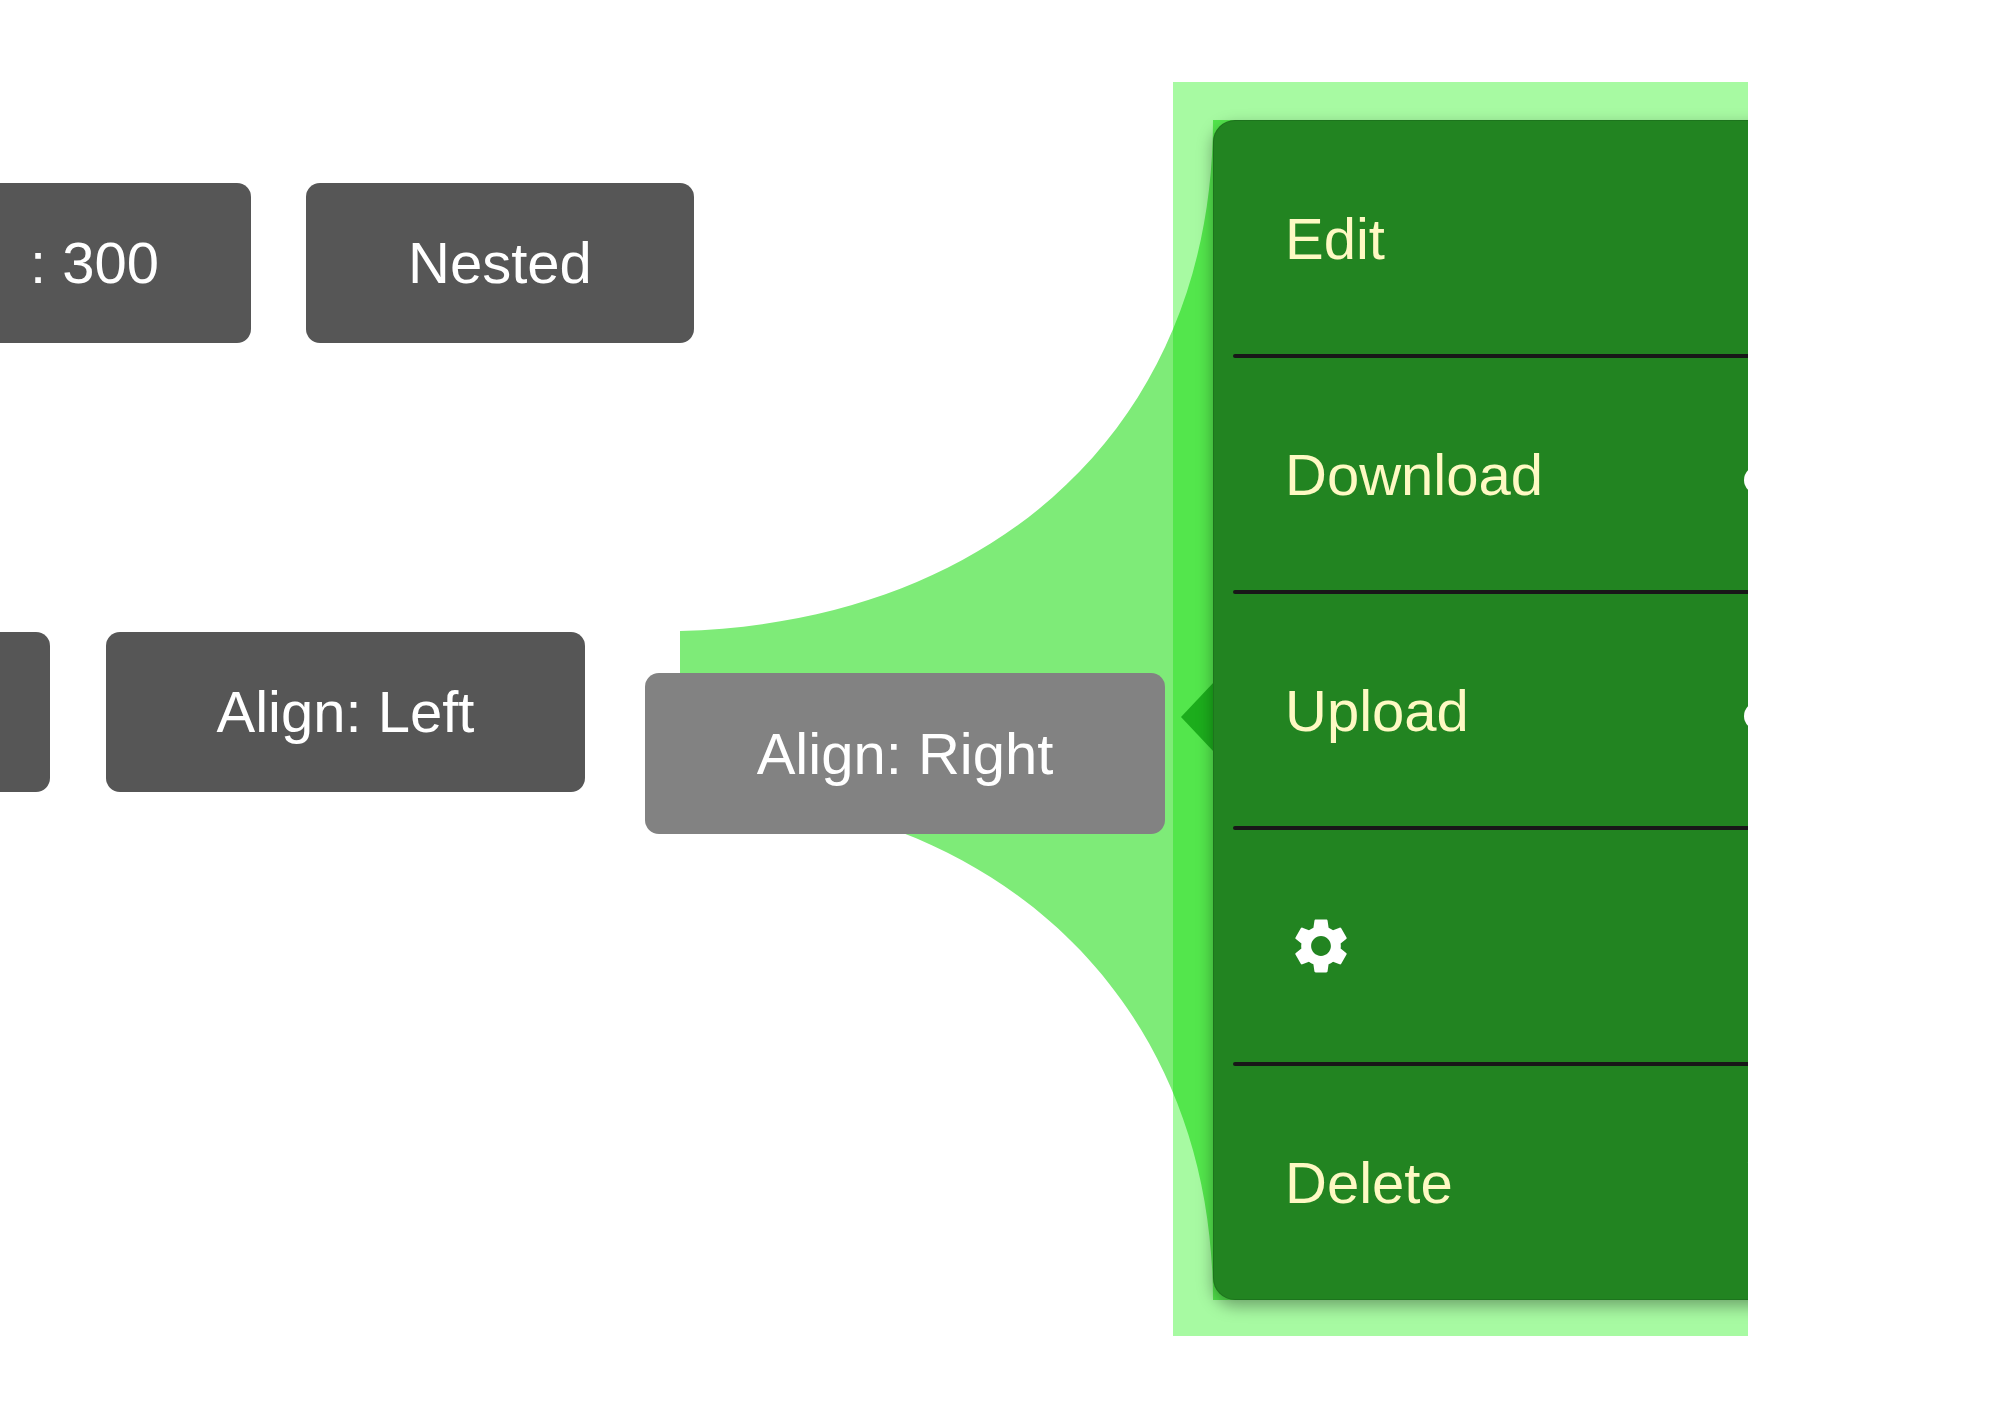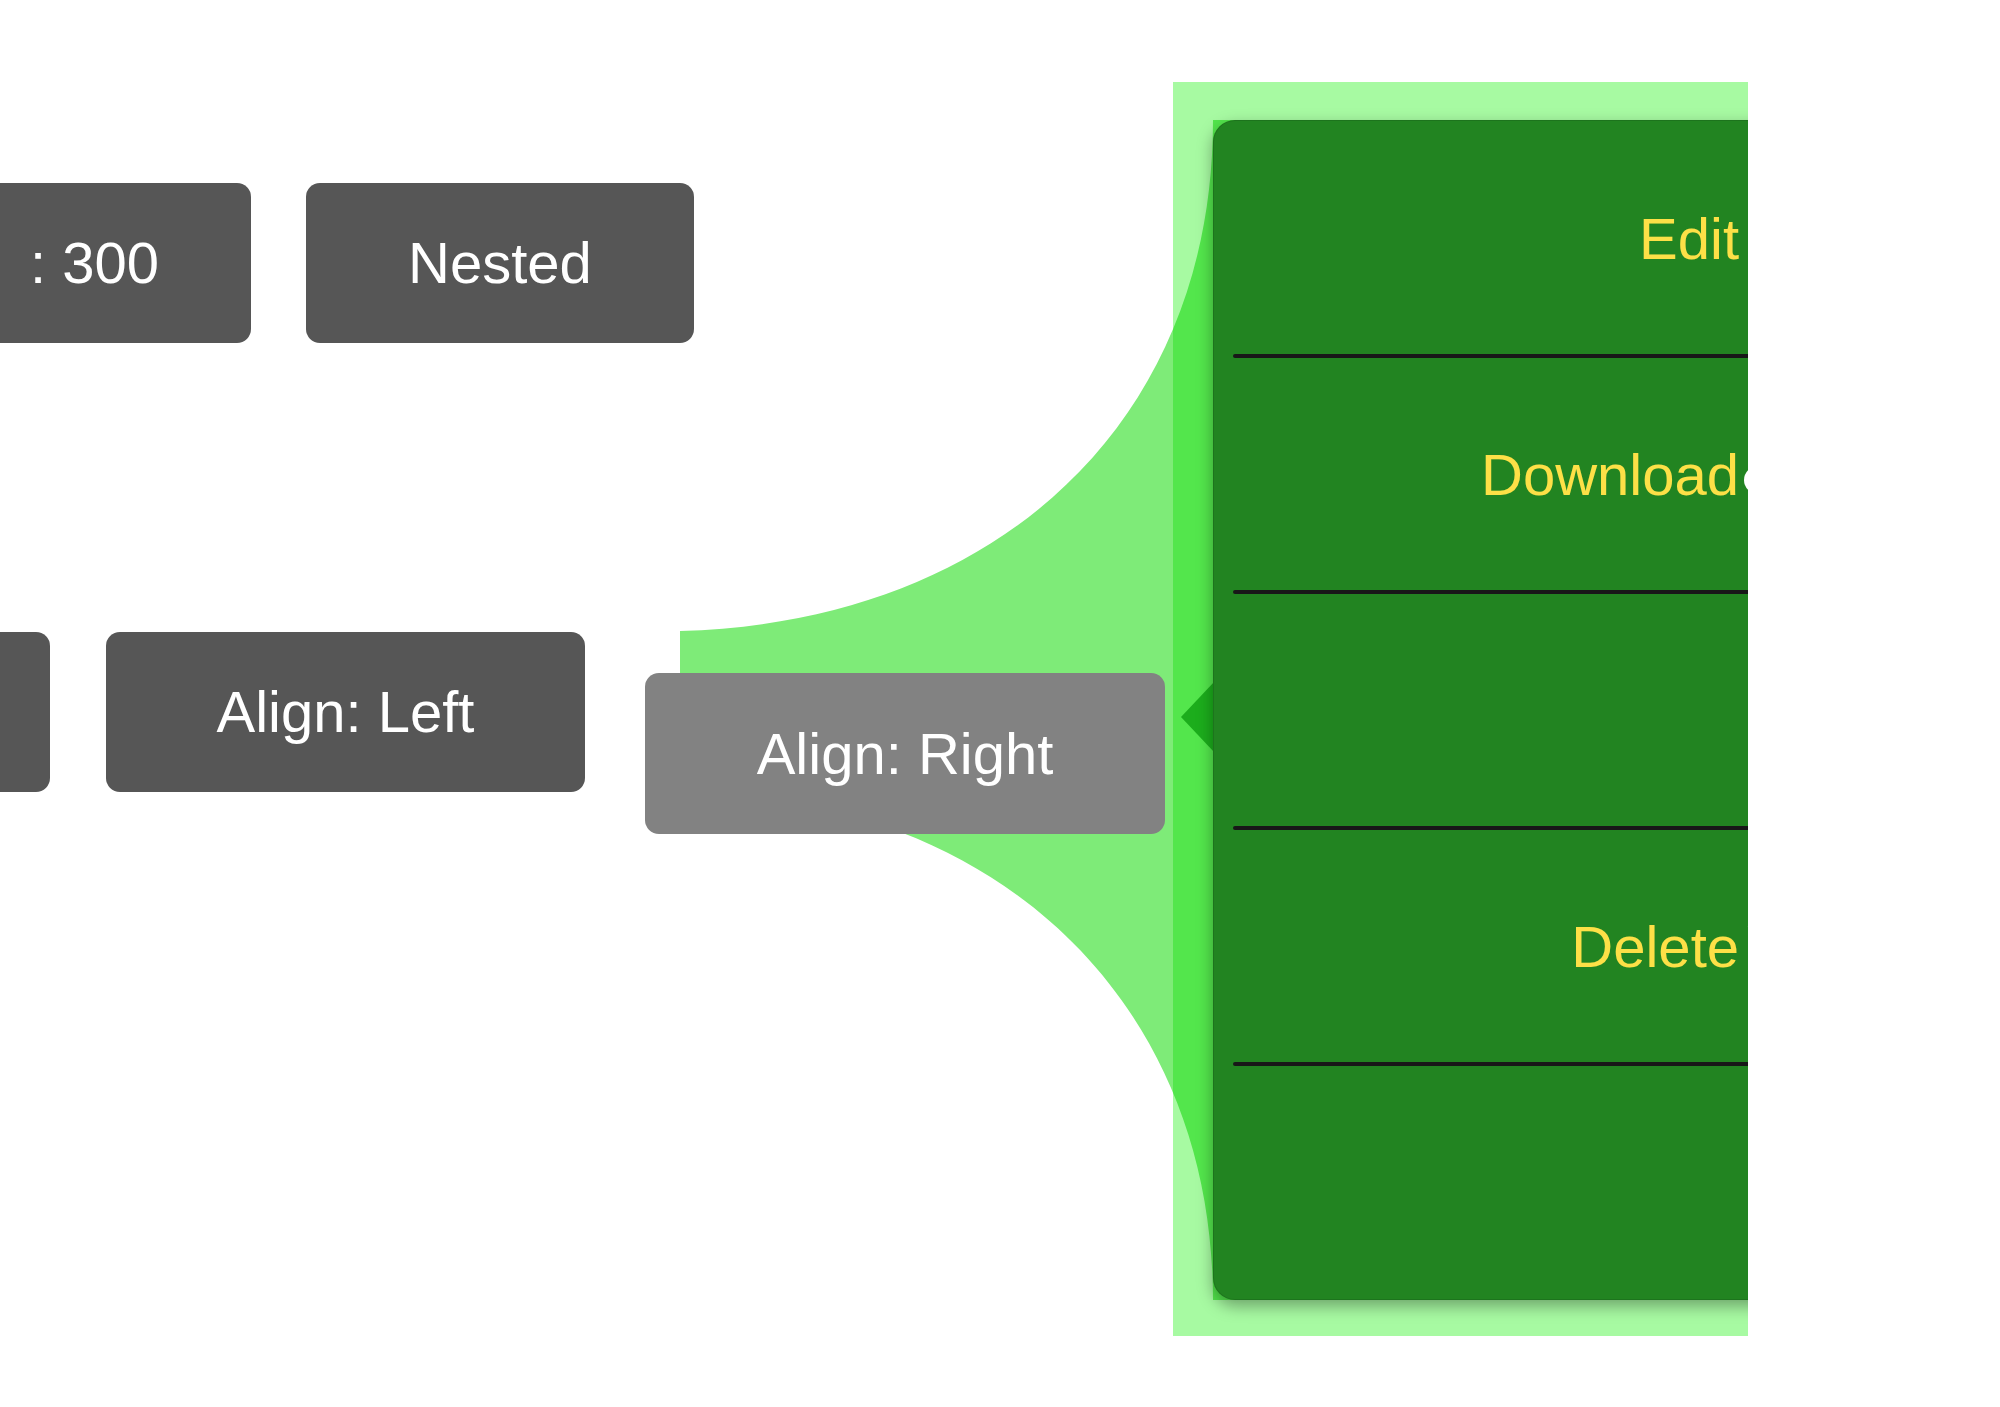--- a/index.html
+++ b/index.html
@@ -15,22 +15,22 @@
     border-radius:14px;white-space:nowrap;user-select:none;
   }
   .btn.hovered{background:#828282;}
   .menu-panel{
     position:absolute;left:1213px;top:120px;width:652px;height:1180px;
     background:#228421;border-radius:22px;
     box-shadow:0 6px 16px rgba(0,0,0,0.35), inset 0 0 0 1px rgba(0,0,0,0.12);
     display:flex;flex-direction:column;
   }
   .menu-item{
-    height:236px;display:flex;align-items:center;justify-content:flex-end;
-    padding:0 54px 0 72px;color:#fde047;font-size:58px;cursor:pointer;
+    height:236px;display:flex;align-items:center;justify-content:space-between;
+    padding:0 54px 0 72px;color:#fef9c3;font-size:58px;cursor:pointer;
   }
   .menu-item .icon{width:72px;height:72px;display:flex;align-items:center;justify-content:center;flex:0 0 auto;}
   .divider{position:absolute;left:20px;right:18px;height:4px;background:#181818;border-radius:2px;}
   .d1{top:234px;} .d2{top:470px;} .d3{top:706px;} .d4{top:942px;}
 </style>
 </head>
 <body>
 
 <div class="stage">
 
@@ -79,20 +79,33 @@
           <circle cx="36" cy="21" r="17" fill="#ffffff"></circle>
           <circle cx="55" cy="34" r="12" fill="#ffffff"></circle>
           <rect x="17" y="28" width="40" height="18" rx="8" fill="#ffffff"></rect>
           <path d="M36 42 L26 30 L32 30 L32 16 L40 16 L40 30 L46 30 Z" fill="#228421" stroke="#228421" stroke-width="7" stroke-linejoin="round"></path>
           <path d="M36 41 L27.5 31 L32.8 31 L32.8 17 L39.2 17 L39.2 31 L44.5 31 Z" fill="#ffffff"></path>
         </svg>
       </span>
     </div>
     <div class="divider d2"></div>
 
+    <div class="menu-item">
+      <span>Upload</span>
+      <span class="icon">
+        <svg width="76" height="56" viewBox="0 0 72 52">
+          <circle cx="19" cy="32" r="14" fill="#ffffff"></circle>
+          <circle cx="36" cy="21" r="17" fill="#ffffff"></circle>
+          <circle cx="55" cy="34" r="12" fill="#ffffff"></circle>
+          <rect x="17" y="28" width="40" height="18" rx="8" fill="#ffffff"></rect>
+          <path d="M36 16 L46 28 L40 28 L40 42 L32 42 L32 28 L26 28 Z" fill="#228421" stroke="#228421" stroke-width="7" stroke-linejoin="round"></path>
+          <path d="M36 17 L44.5 27 L39.2 27 L39.2 41 L32.8 41 L32.8 27 L27.5 27 Z" fill="#ffffff"></path>
+        </svg>
+      </span>
+    </div>
     <div class="divider d3"></div>
 
     <div class="menu-item">
       <span class="icon">
         <svg width="66" height="66" viewBox="0 0 24 24">
           <path fill="#ffffff" d="M19.14 12.94c.04-.3.06-.61.06-.94 0-.32-.02-.64-.07-.94l2.03-1.58c.18-.14.23-.41.12-.61l-1.92-3.32c-.12-.22-.37-.29-.59-.22l-2.39.96c-.5-.38-1.03-.7-1.62-.94l-.36-2.54c-.04-.24-.24-.41-.48-.41h-3.84c-.24 0-.43.17-.47.41l-.36 2.54c-.59.24-1.13.57-1.62.94l-2.39-.96c-.22-.08-.47 0-.59.22L2.74 8.87c-.12.21-.08.47.12.61l2.03 1.58c-.05.3-.09.63-.09.94s.02.64.07.94l-2.03 1.58c-.18.14-.23.41-.12.61l1.92 3.32c.12.22.37.29.59.22l2.39-.96c.5.38 1.03.7 1.62.94l.36 2.54c.05.24.24.41.48.41h3.84c.24 0 .44-.17.47-.41l.36-2.54c.59-.24 1.13-.56 1.62-.94l2.39.96c.22.08.47 0 .59-.22l1.92-3.32c.12-.22.07-.47-.12-.61l-2.01-1.58zM12 15.6c-1.98 0-3.6-1.62-3.6-3.6s1.62-3.6 3.6-3.6 3.6 1.62 3.6 3.6-1.62 3.6-3.6 3.6z"></path>
         </svg>
       </span>
     </div>
     <div class="divider d4"></div>

